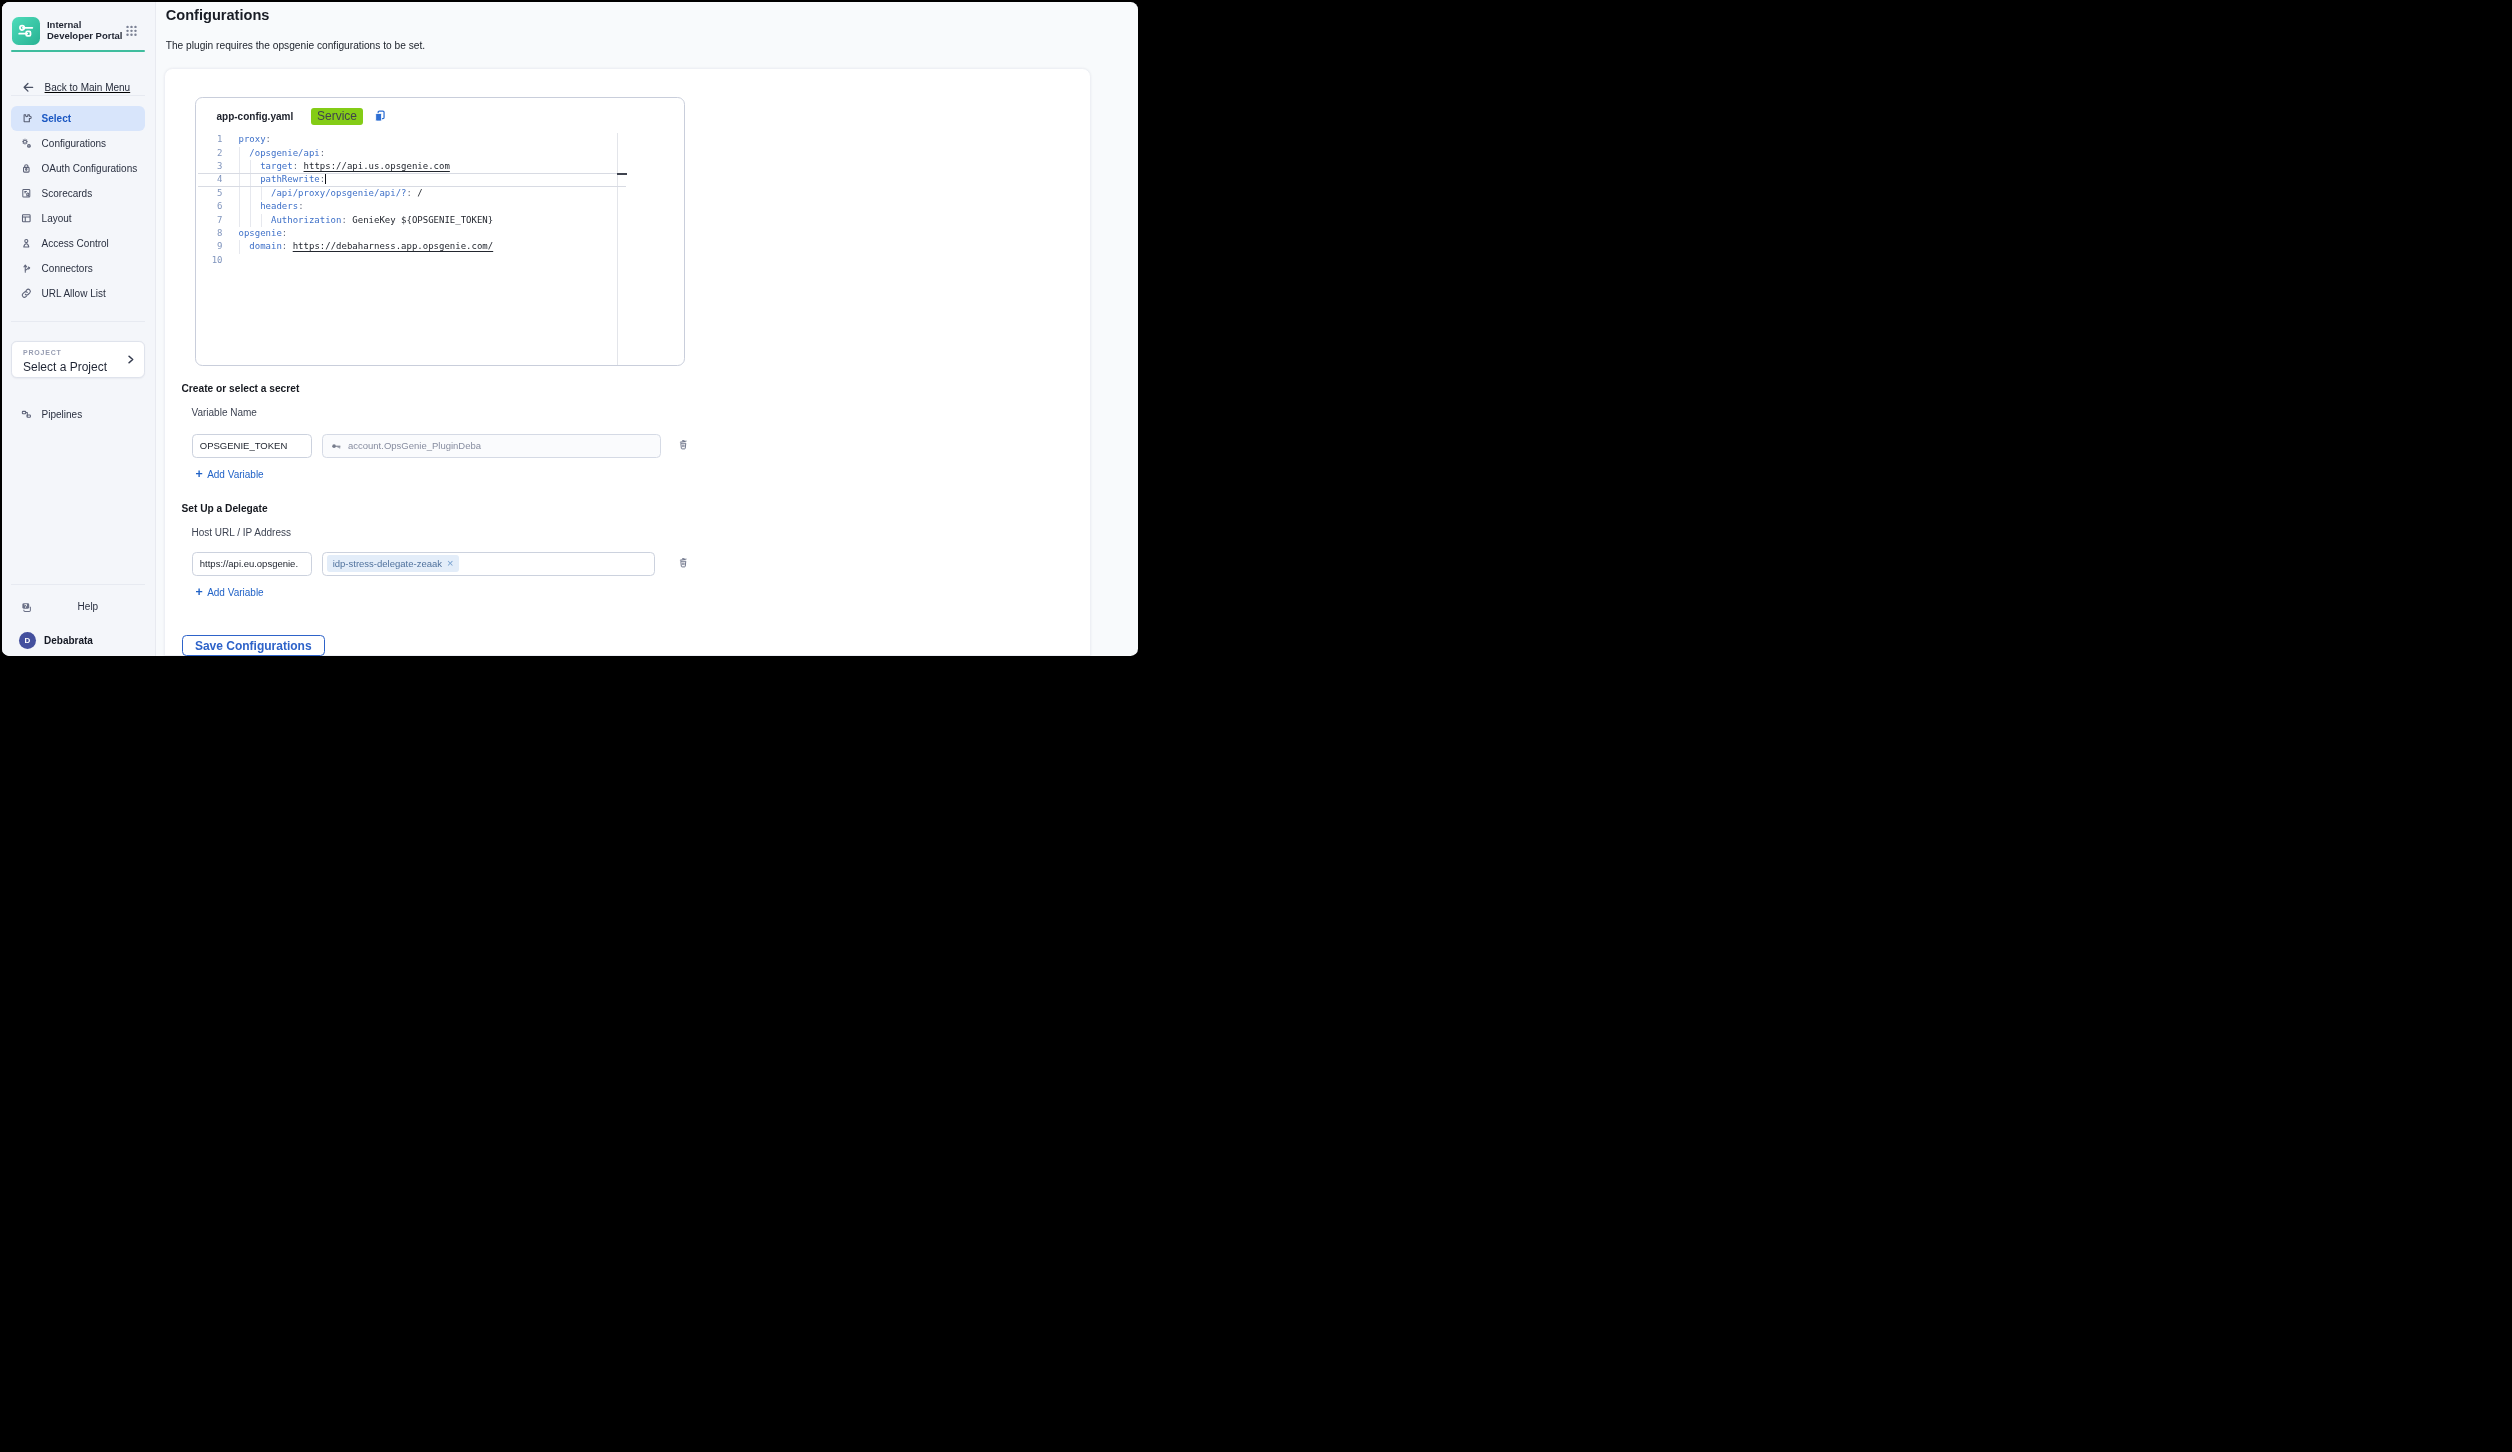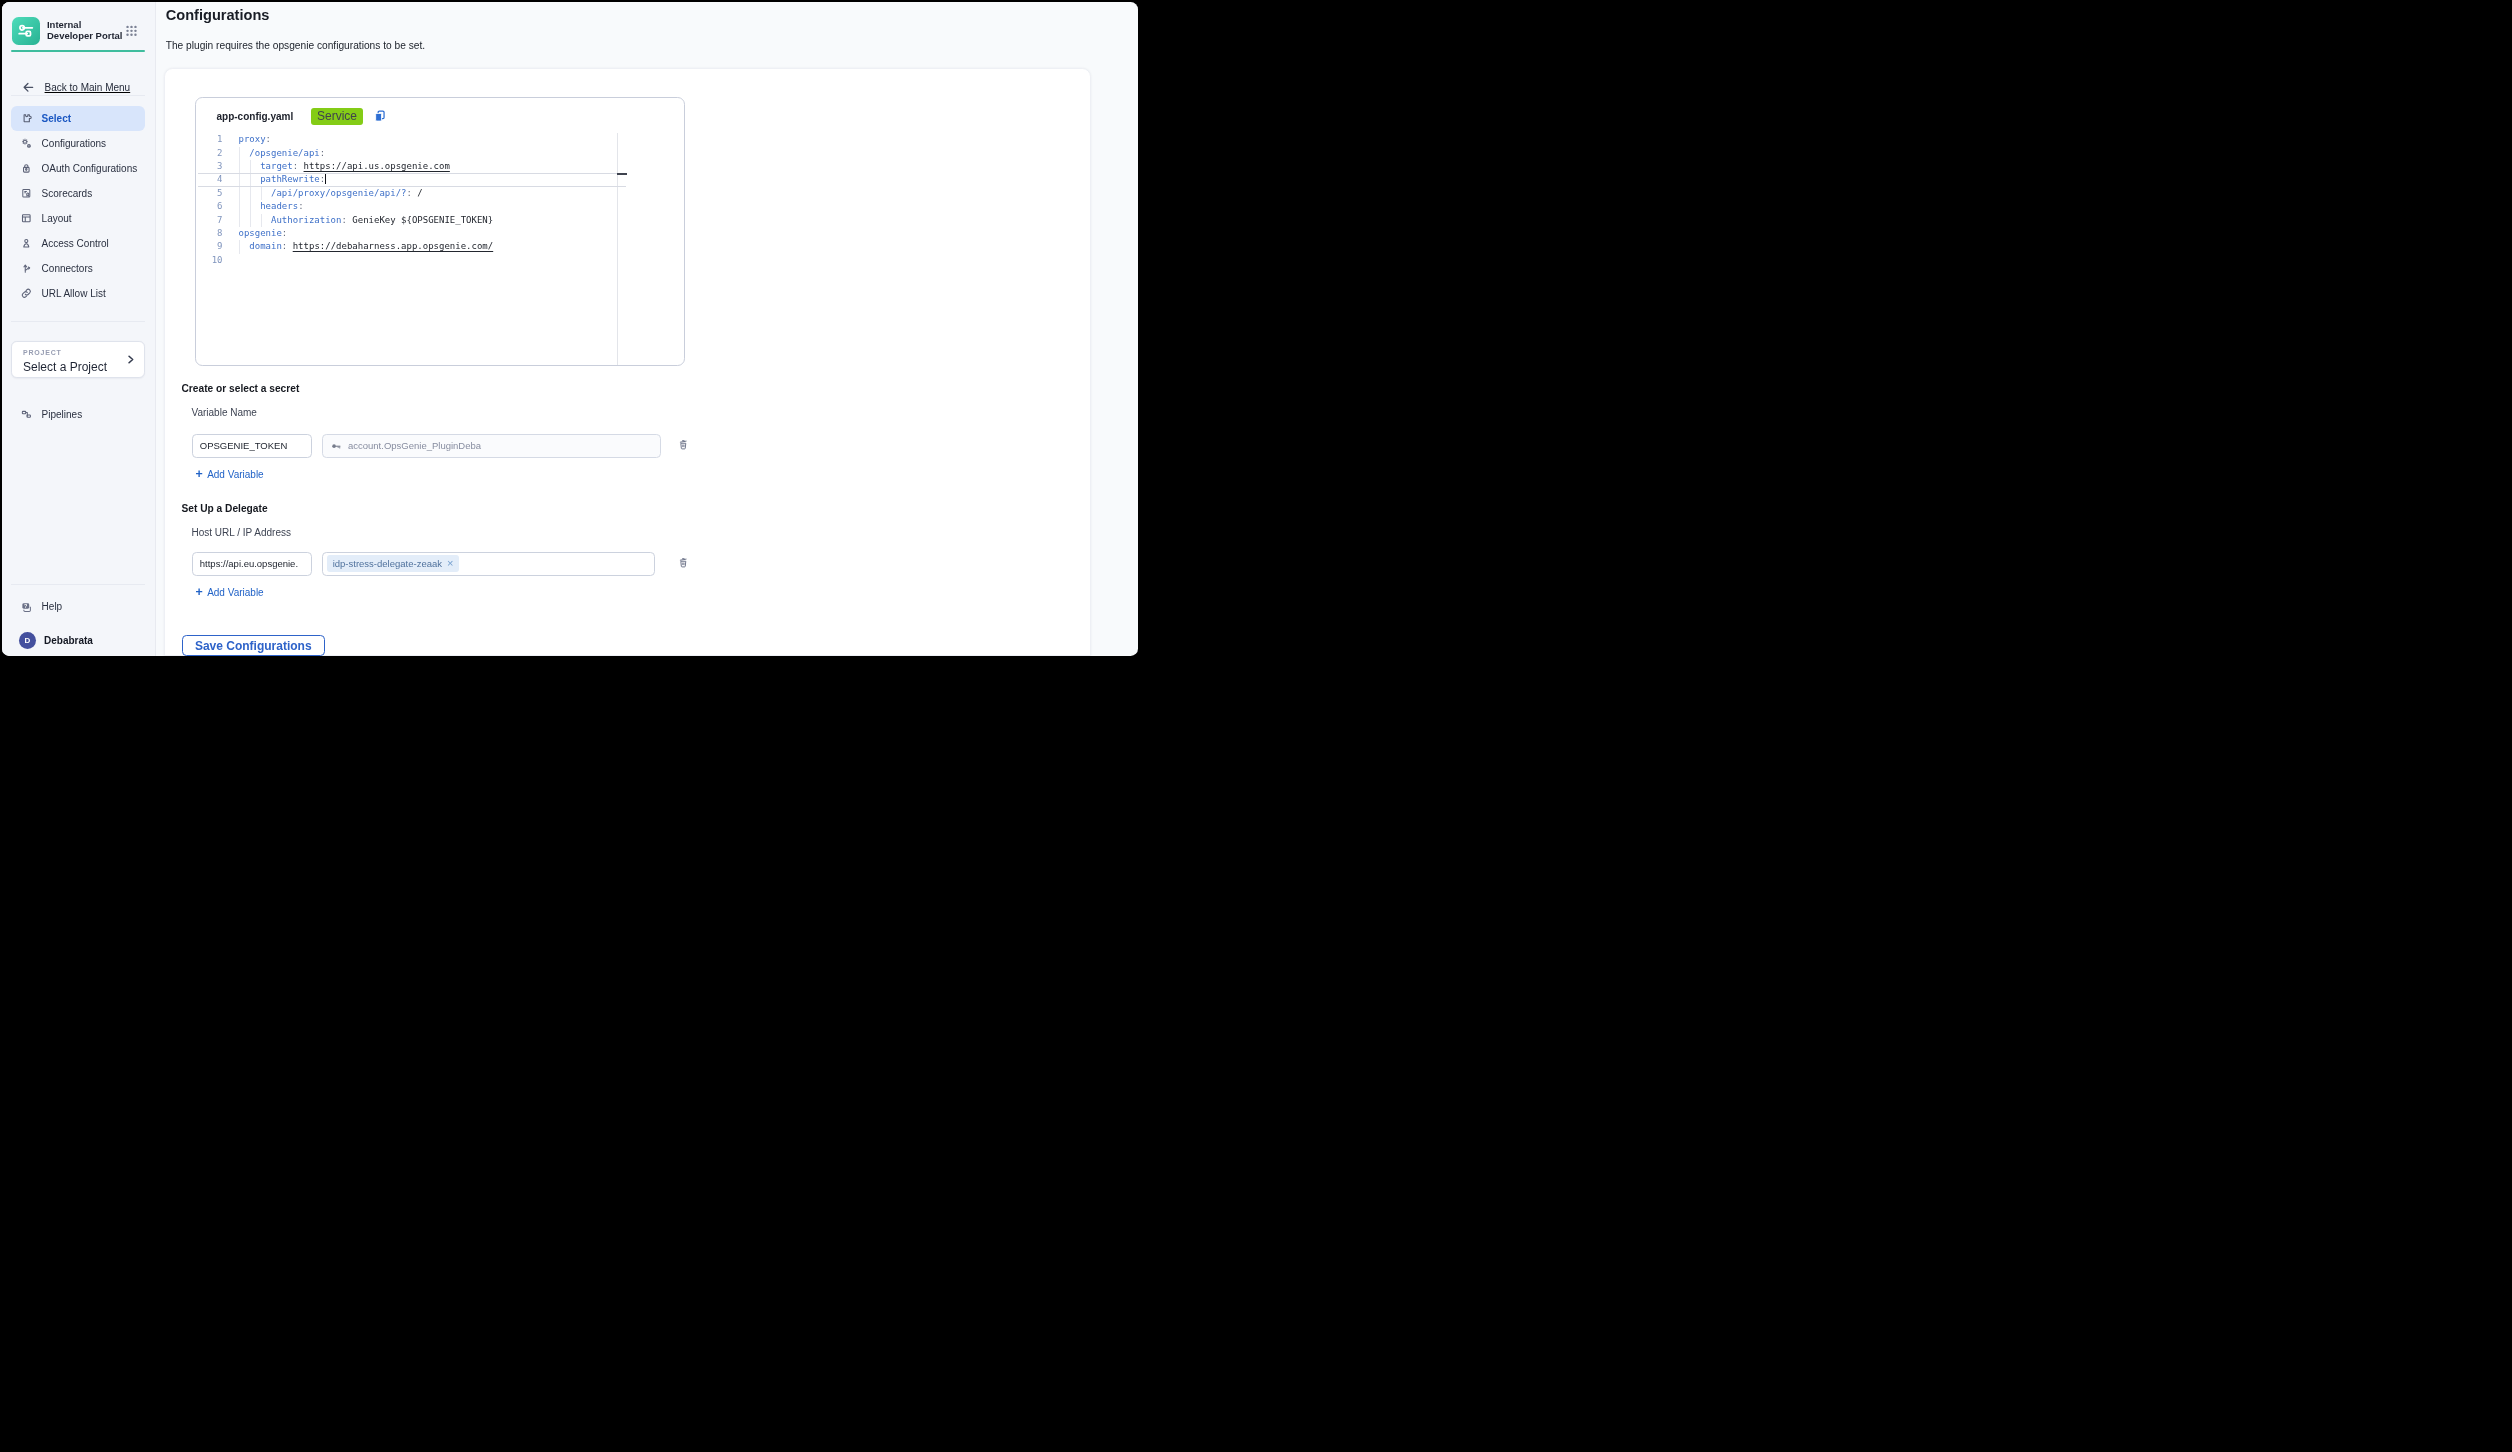--- a/index.html
+++ b/index.html
@@ -27,21 +27,21 @@
   .nav-item.active .lbl{color:#1a57c2;font-weight:bold;}
 
   .project-card{position:absolute;left:9.5px;top:339px;width:134px;height:37px;background:#fff;border:0.7px solid #dfe3ec;border-radius:5.8px;box-shadow:0 0.7px 1.5px rgba(40,48,70,.05);cursor:pointer;}
   .project-eyebrow{position:absolute;left:11px;top:6.6px;font-size:7px;font-weight:bold;letter-spacing:0.8px;color:#979db2;}
   .project-value{position:absolute;left:11px;top:17.5px;font-size:12px;color:#1f2534;text-align:right;}
   .project-chevron{position:absolute;right:7.3px;top:11px;}
 
   .pipelines-row{position:absolute;left:9.5px;top:400px;width:134px;height:25px;display:flex;align-items:center;padding-left:8px;cursor:pointer;color:#5d6378;}
   .pipelines-row .lbl{margin-left:8px;font-size:10px;color:#2a3040;}
 
-  .help-row{position:absolute;left:9.5px;top:593px;width:134px;height:23.4px;display:flex;align-items:center;padding-left:8px;cursor:pointer;}
+  .help-row{position:absolute;left:9.5px;top:593px;width:134px;height:23.4px;display:flex;align-items:center;padding-left:8px;cursor:pointer;gap:36px;}
   .help-row .lbl{margin-left:8px;font-size:10px;color:#2a3040;}
   .user-row{position:absolute;left:9.5px;top:626px;width:134px;height:25px;display:flex;align-items:center;padding-left:8px;cursor:pointer;}
   .avatar{width:17px;height:17px;border-radius:50%;background:#44509e;color:#fff;font-size:8px;font-weight:bold;display:flex;align-items:center;justify-content:center;flex:none;}
   .user-row .lbl{margin-left:8px;font-size:10px;font-weight:bold;color:#141823;}
 
   
   .main{position:absolute;left:154px;top:0;bottom:0;right:44px;background:#f8fafc;}
   .page-title{position:absolute;left:10.2px;top:4.4px;font-size:14.6px;font-weight:bold;color:#191d26;}
   .page-sub{position:absolute;left:10.2px;top:38px;font-size:10.2px;color:#21262f;}
   .big-card{position:absolute;left:8px;top:66px;right:2.9px;bottom:0;background:#fff;border:0.7px solid #eef0f5;border-radius:8.8px 8.8px 0 0;box-shadow:0 0.7px 2.2px rgba(35,42,60,.07);}

